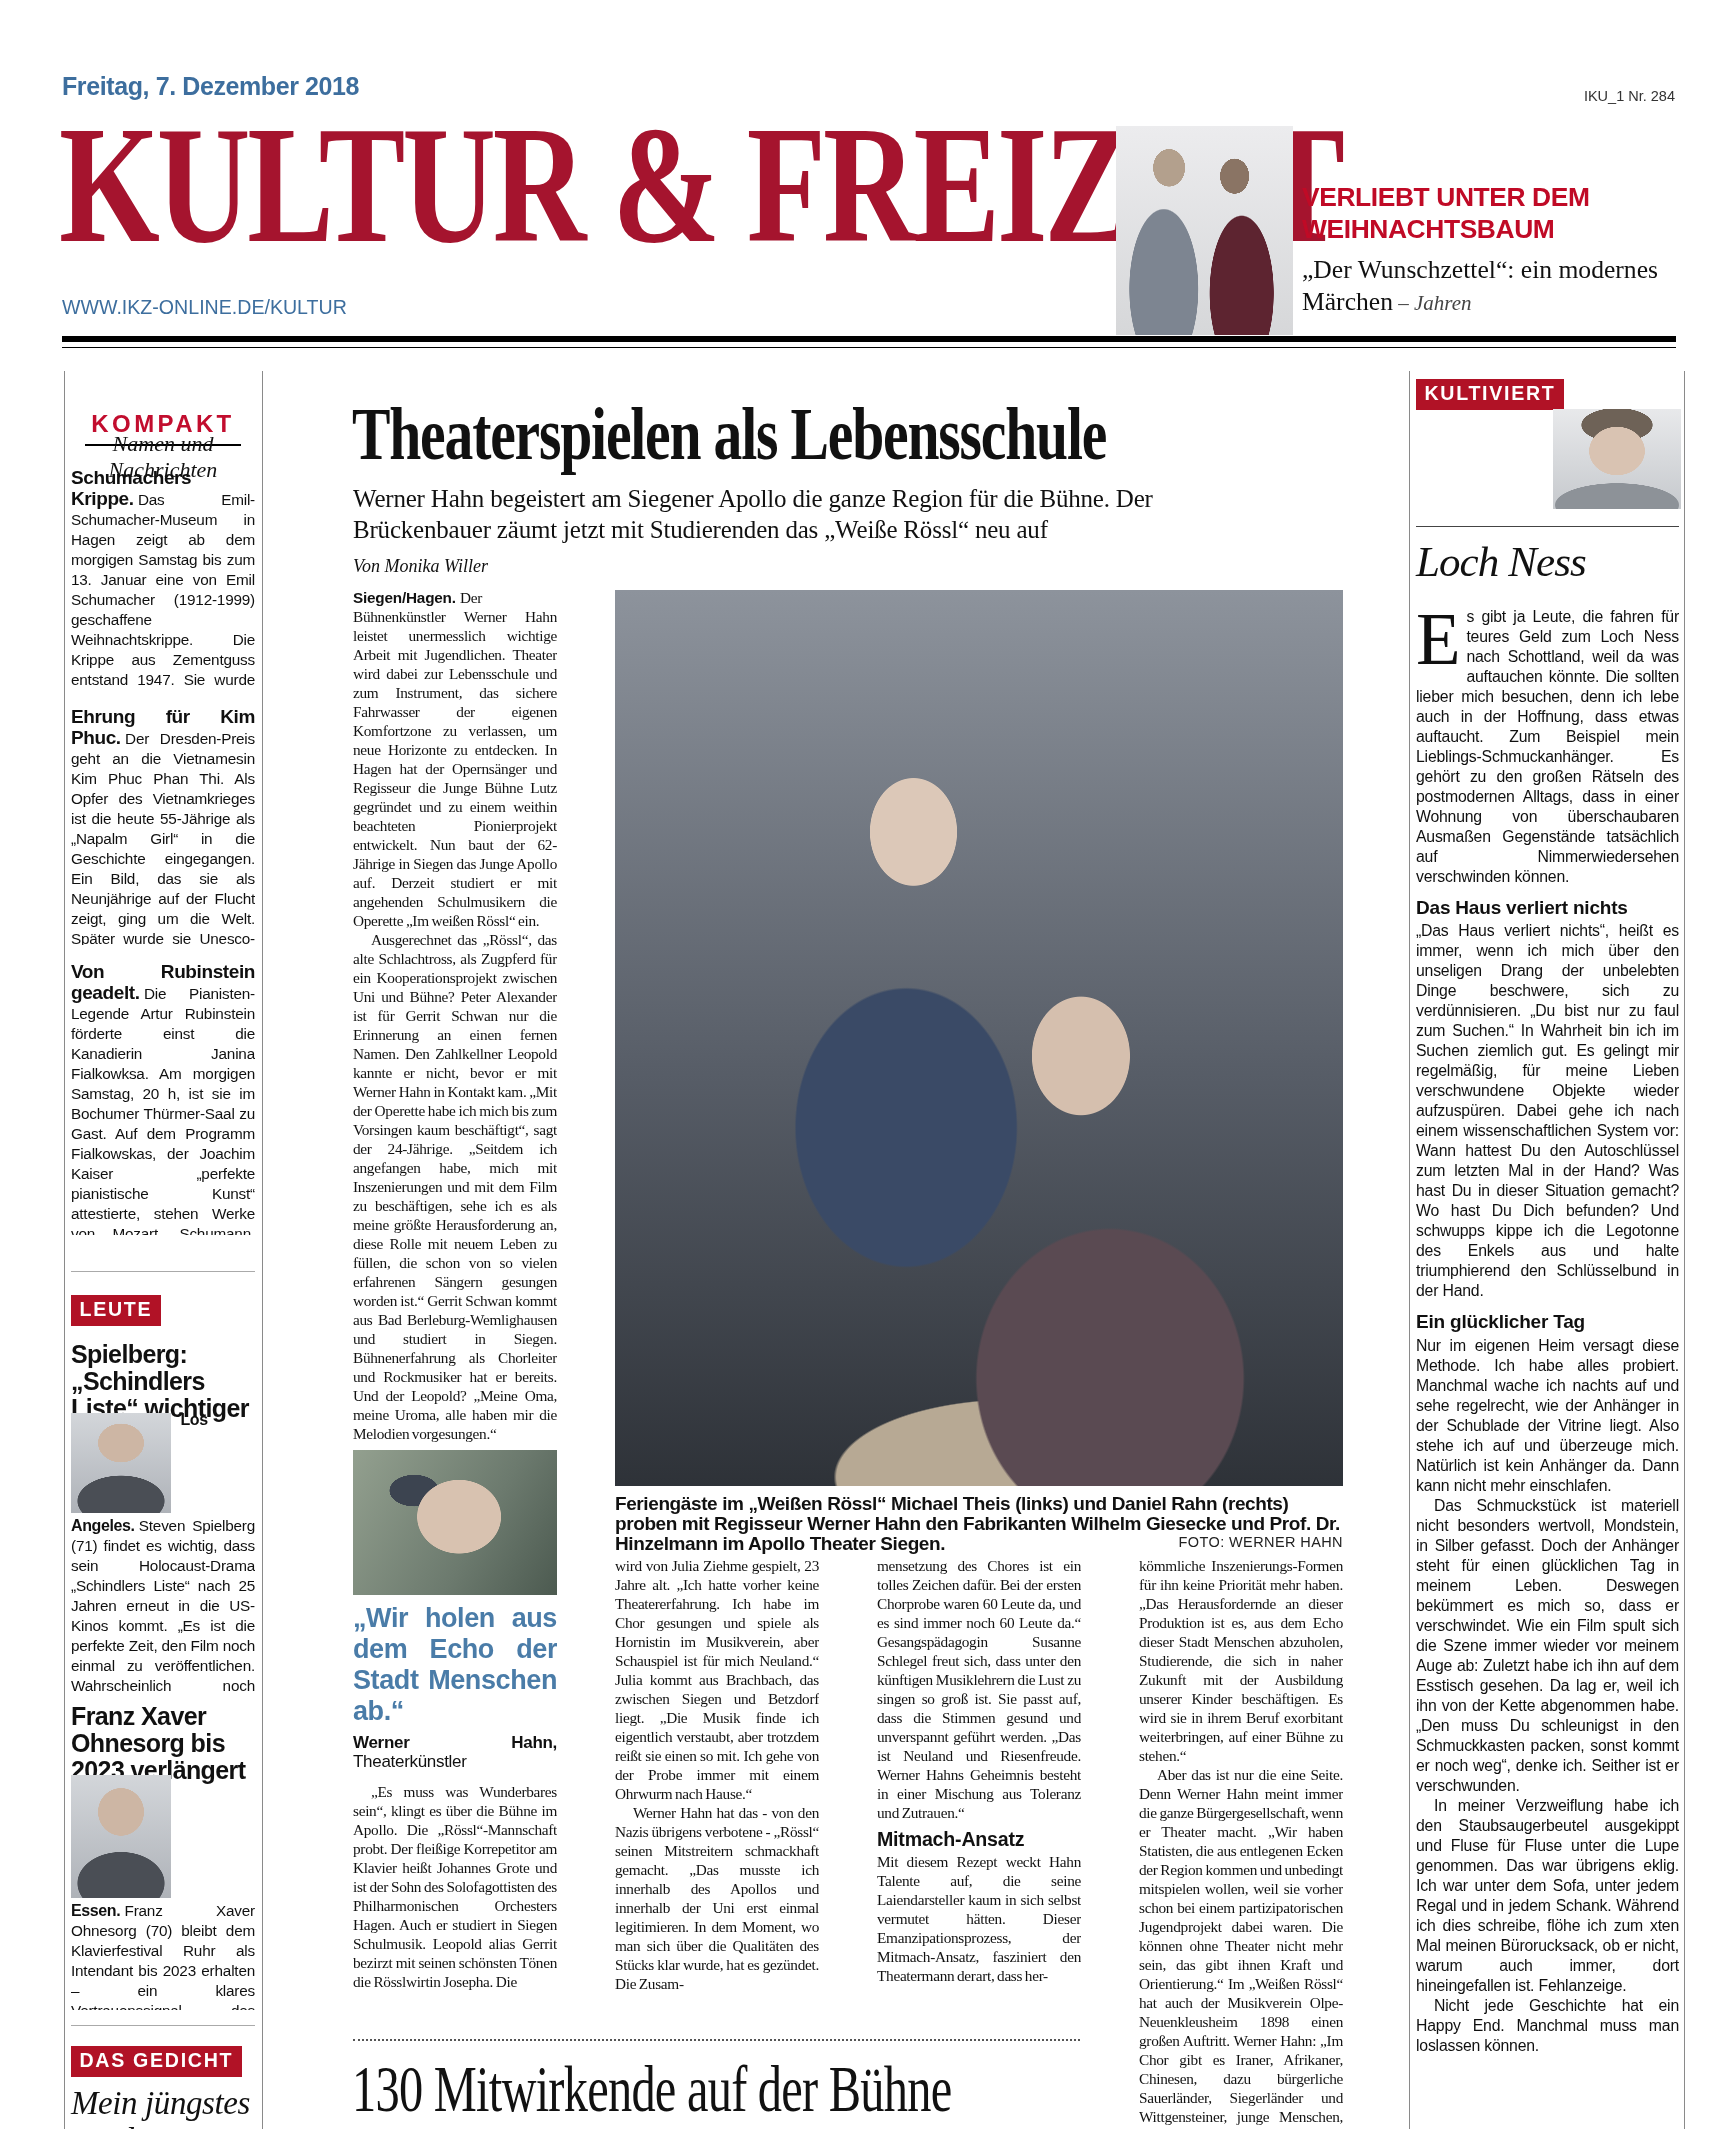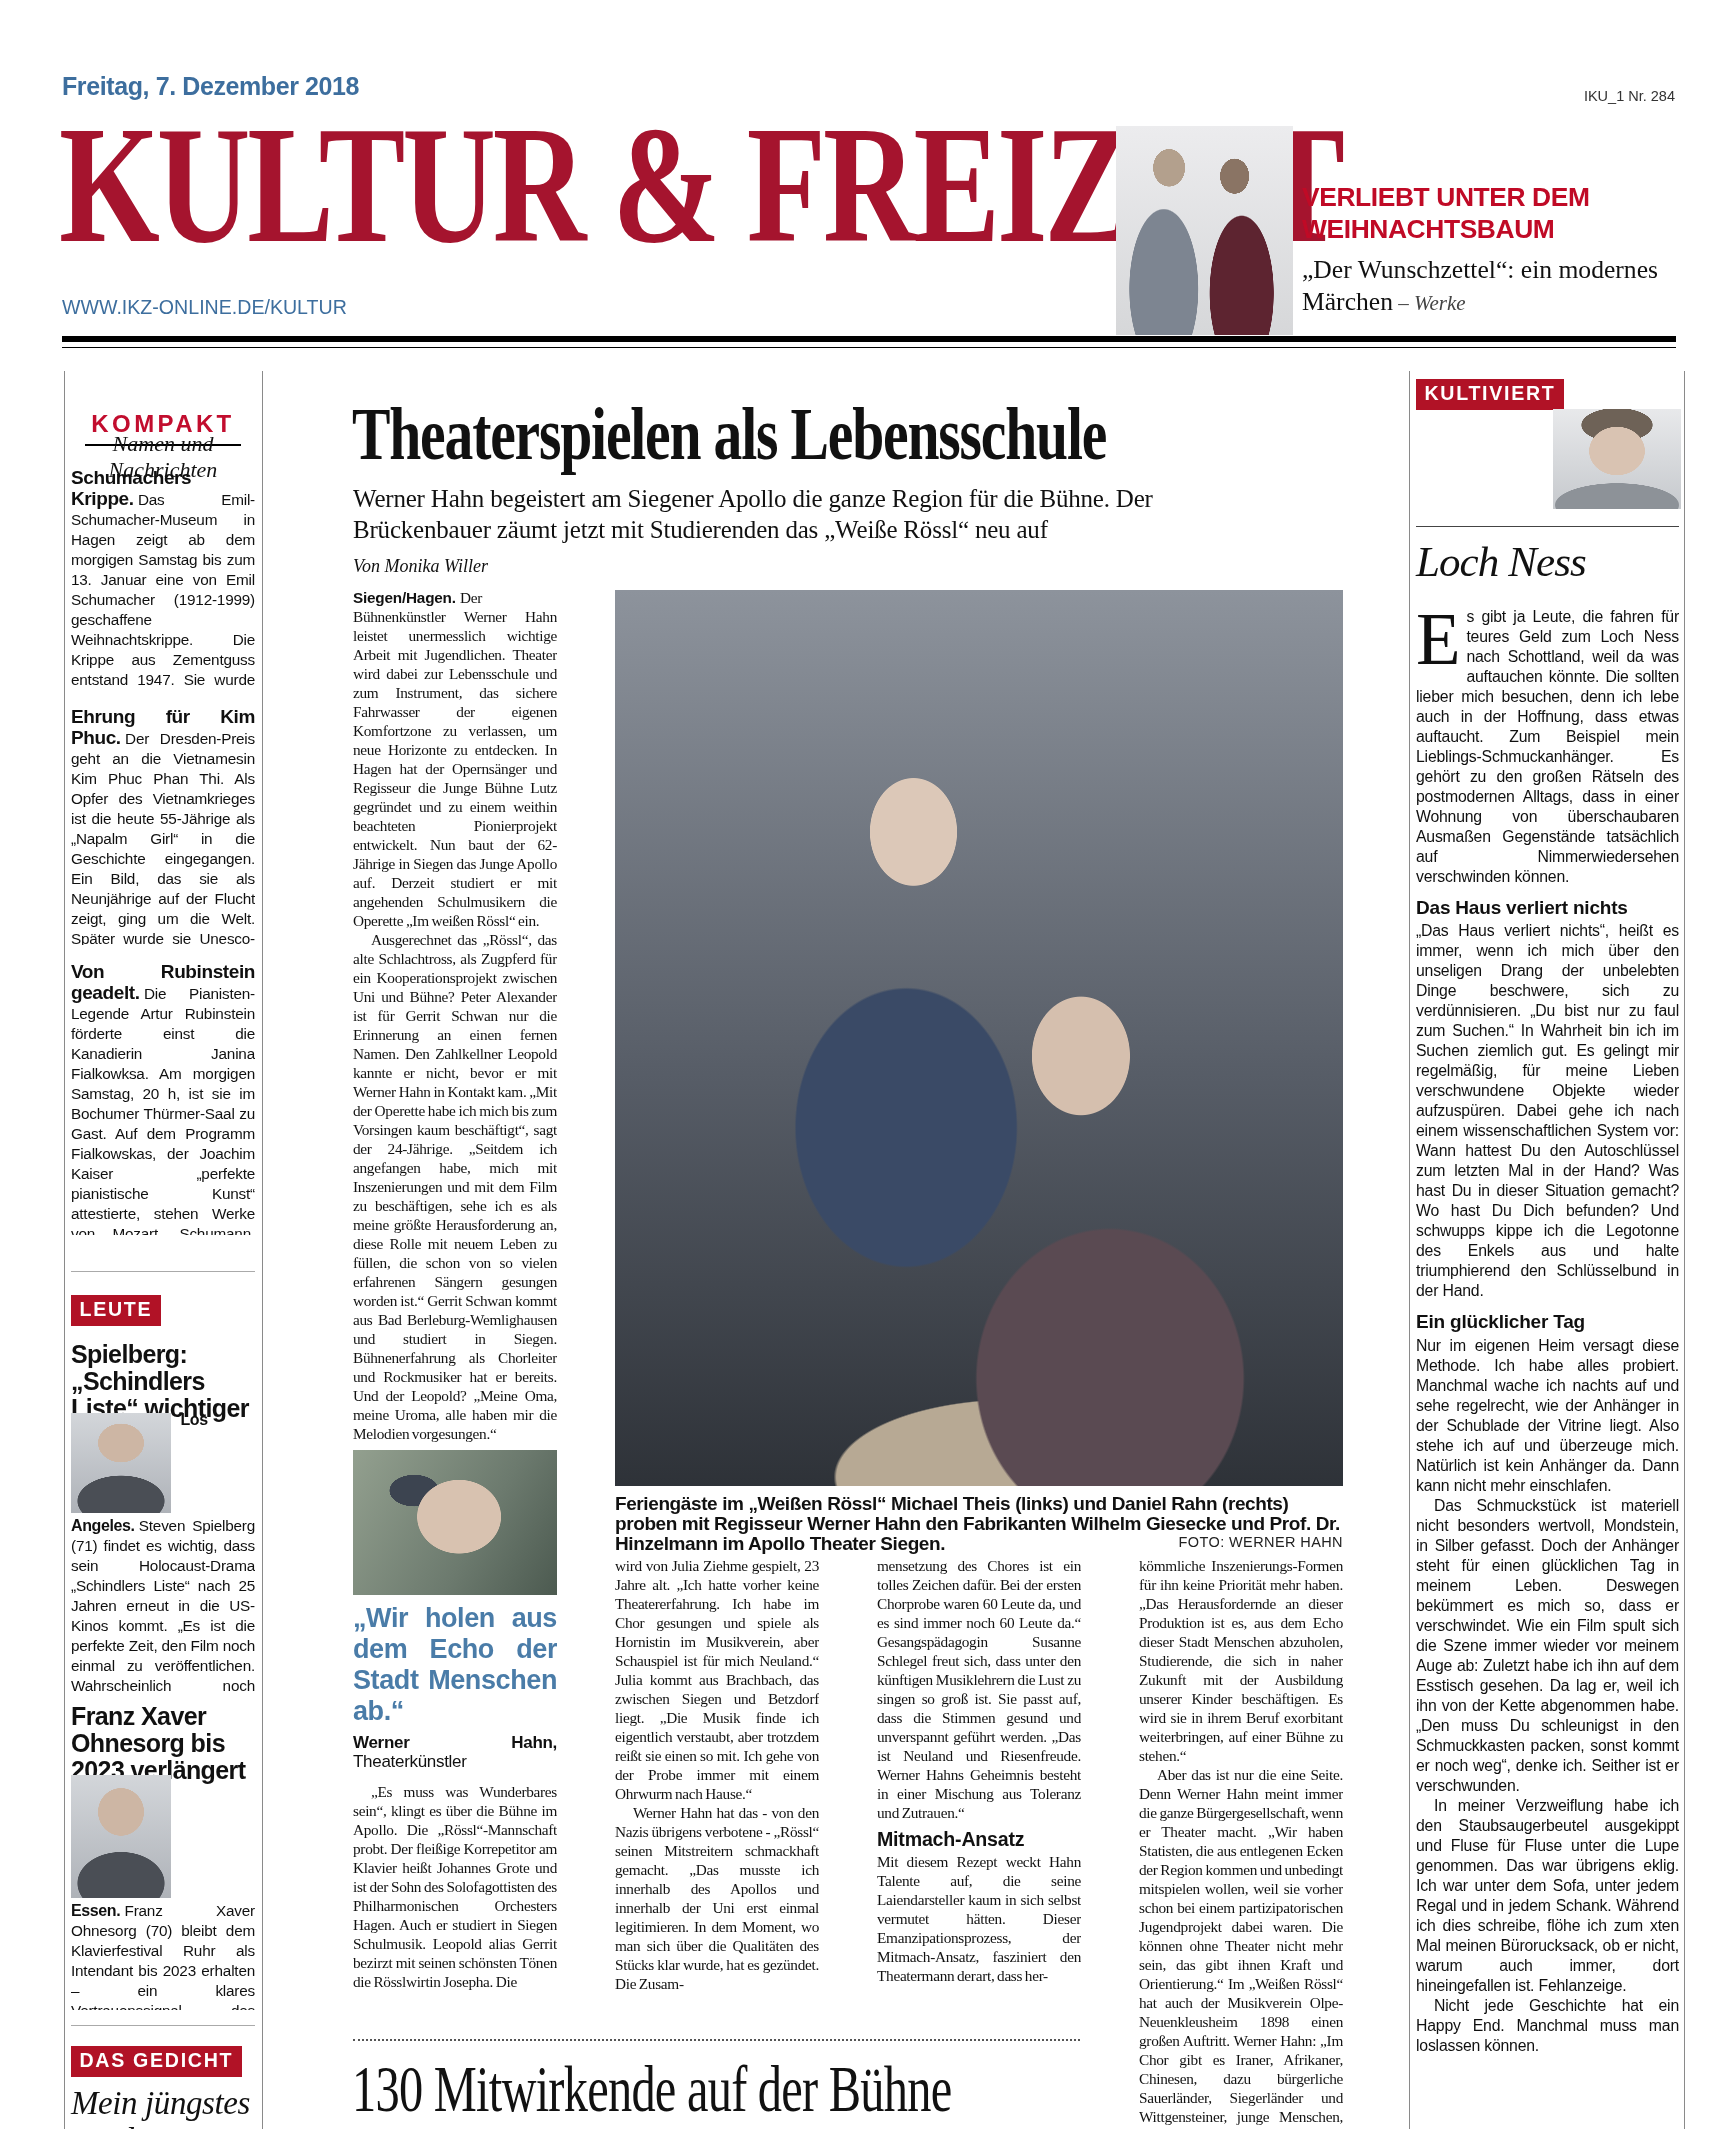--- a/index.html
+++ b/index.html
@@ -124,21 +124,21 @@
 
   <div class="abs date">Freitag, 7. Dezember 2018</div>
   <div class="abs edition">IKU_1 Nr. 284</div>
   <div class="abs masthead nowrap">KULTUR &amp; FREIZEIT</div>
   <div class="abs teaser-photo"></div>
   <div class="abs teaser-kicker">
     <span>VERLIEBT UNTER DEM</span><br>
     <span>WEIHNACHTSBAUM</span>
   </div>
   <div class="abs teaser-quote">
-    <span>„Der Wunschzettel“: ein modernes Märchen</span><span class="teaser-cat"> – Werke</span>
+    <span>„Der Wunschzettel“: ein modernes Märchen</span><span class="teaser-cat"> – Jahren</span>
   </div>
   <div class="abs site-url">WWW.IKZ-ONLINE.DE/KULTUR</div>
   <div class="abs rule-thick"></div>
   <div class="abs rule-thin"></div>
 
   <div class="abs vrule" style="left:64px;top:371px;height:1997px;"></div>
   <div class="abs vrule" style="left:262px;top:371px;height:1997px;"></div>
   <div class="abs vrule" style="left:1409px;top:371px;height:2027px;"></div>
   <div class="abs vrule" style="left:1684px;top:371px;height:2027px;"></div>
 

